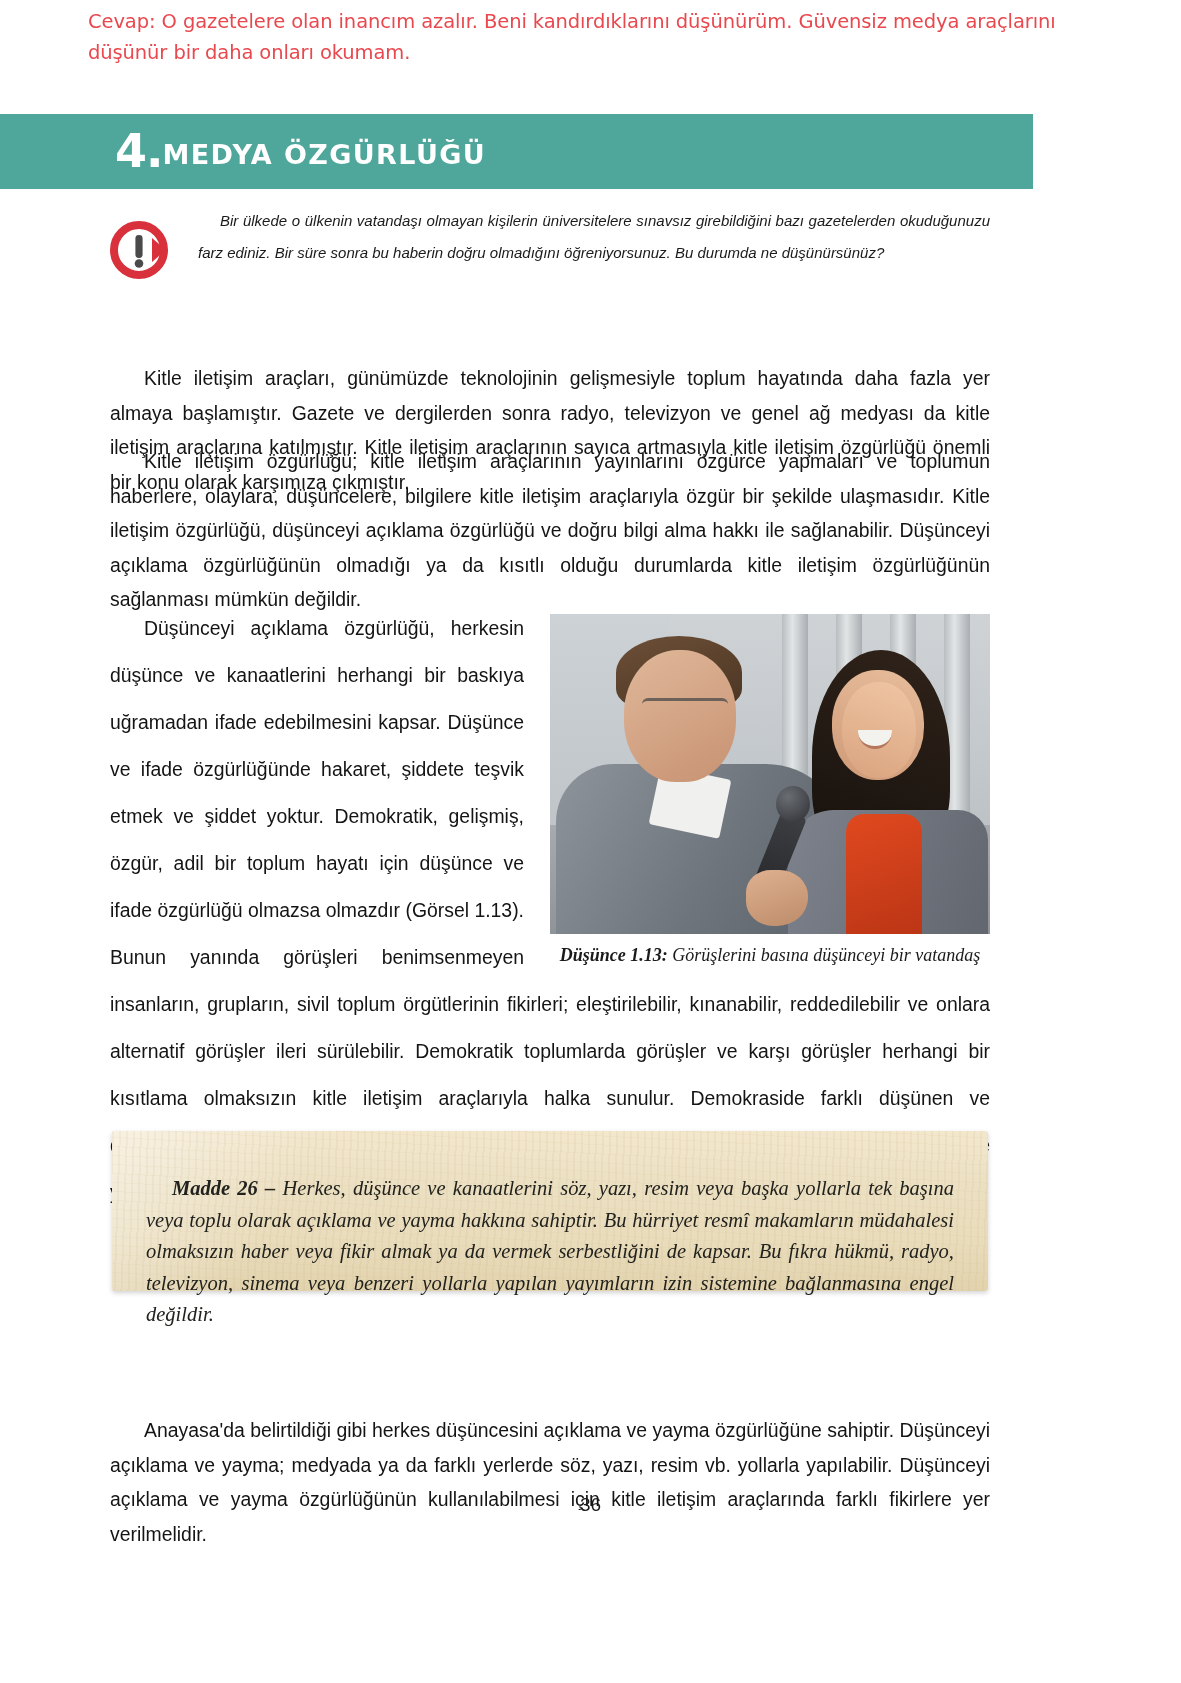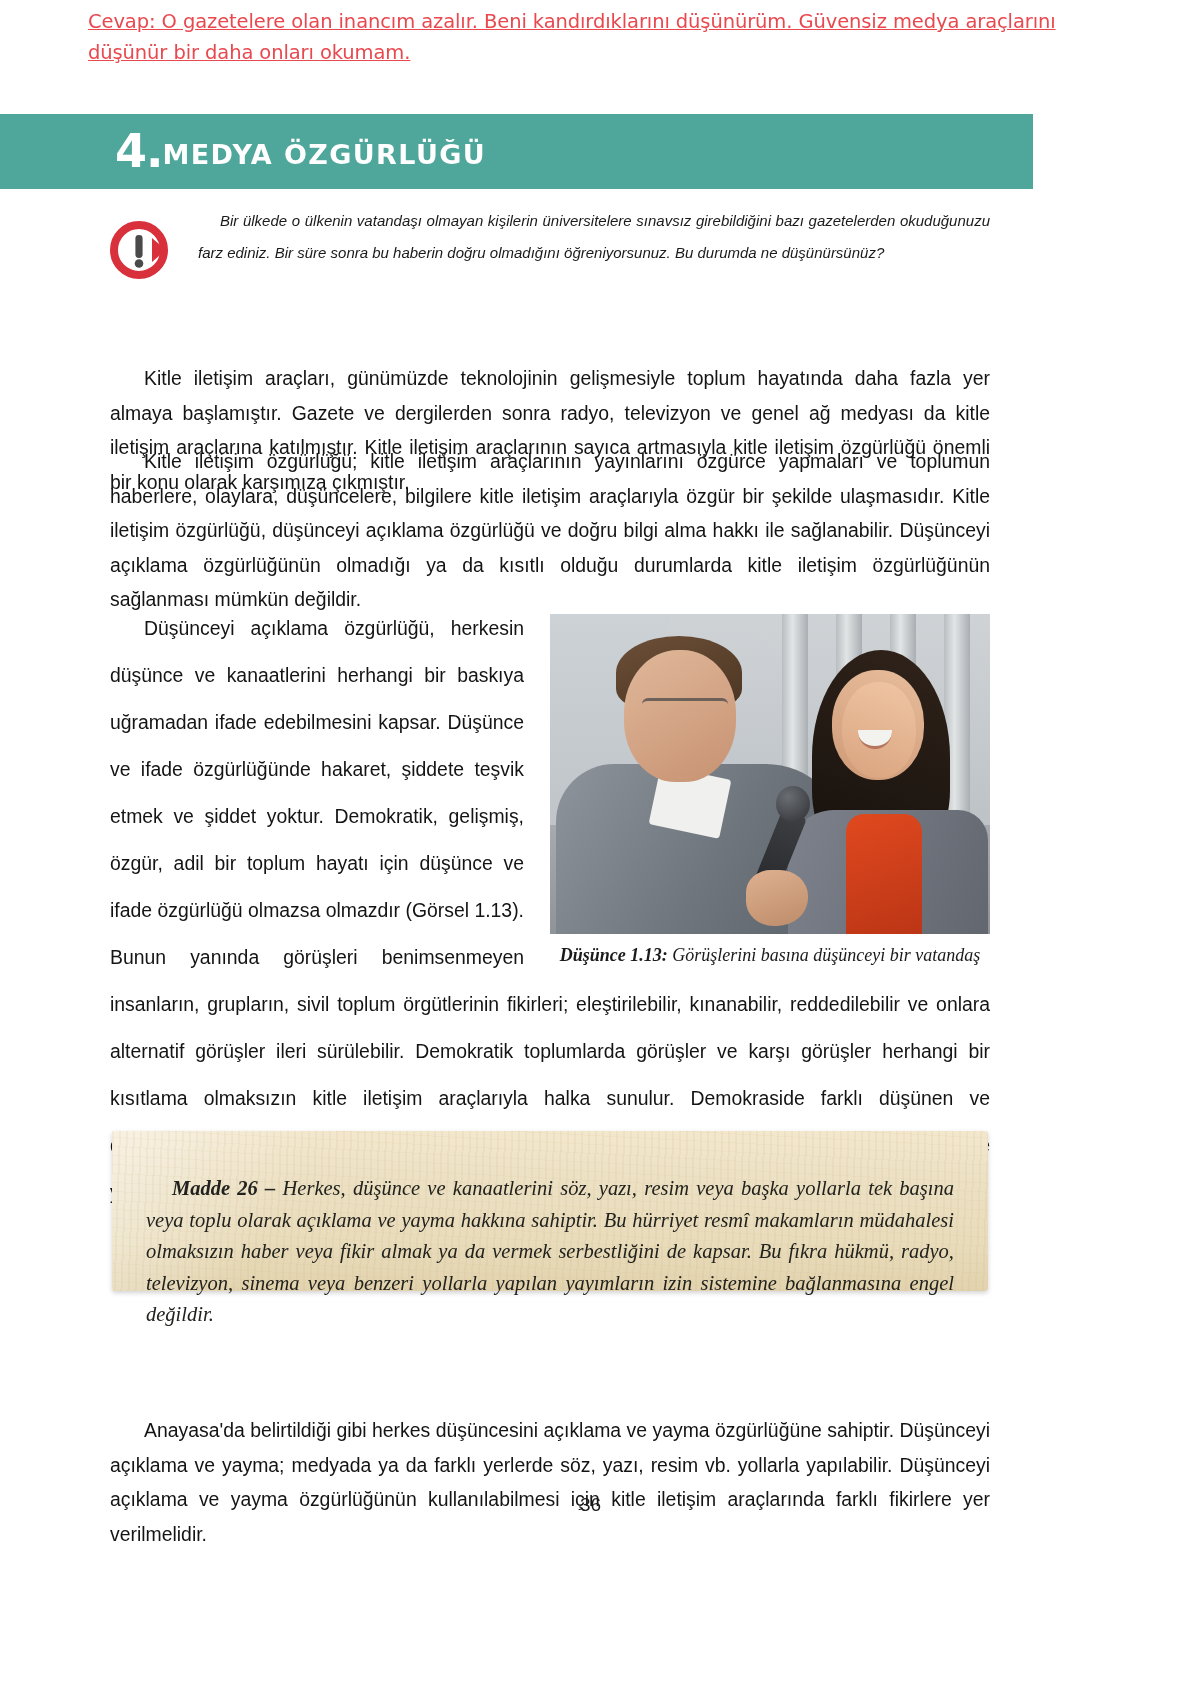--- a/index.html
+++ b/index.html
@@ -28,21 +28,20 @@
   .answer-block {
     position: absolute;
     left: 88px;
     top: 6px;
     width: 1010px;
     color: #e8484e;
     font-family: "DejaVu Sans", sans-serif;
     font-size: 19.5px;
     line-height: 31px;
     letter-spacing: -0.1px;
-    text-decoration: underline;
   }
 
   
   .section-banner {
     position: absolute;
     left: 0;
     top: 114px;
     width: 1033px;
     height: 75px;
     background: #4ea79a;

